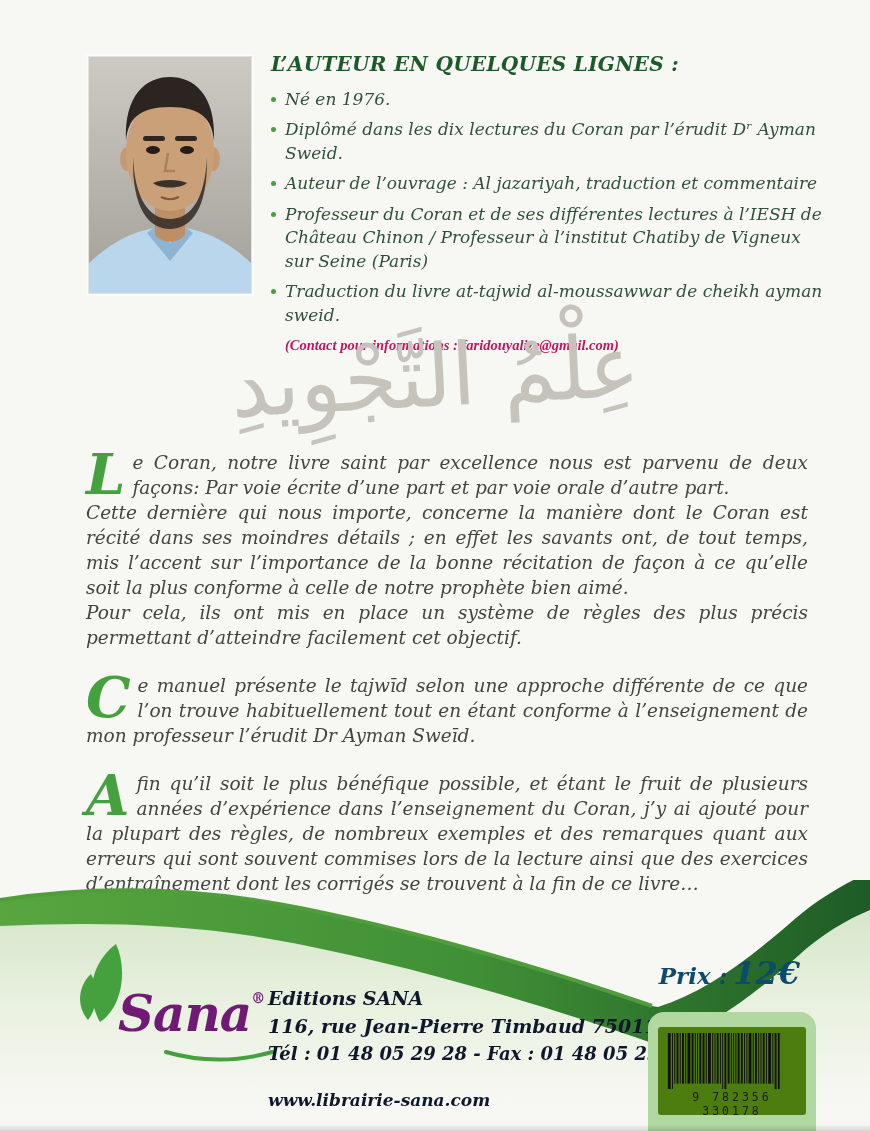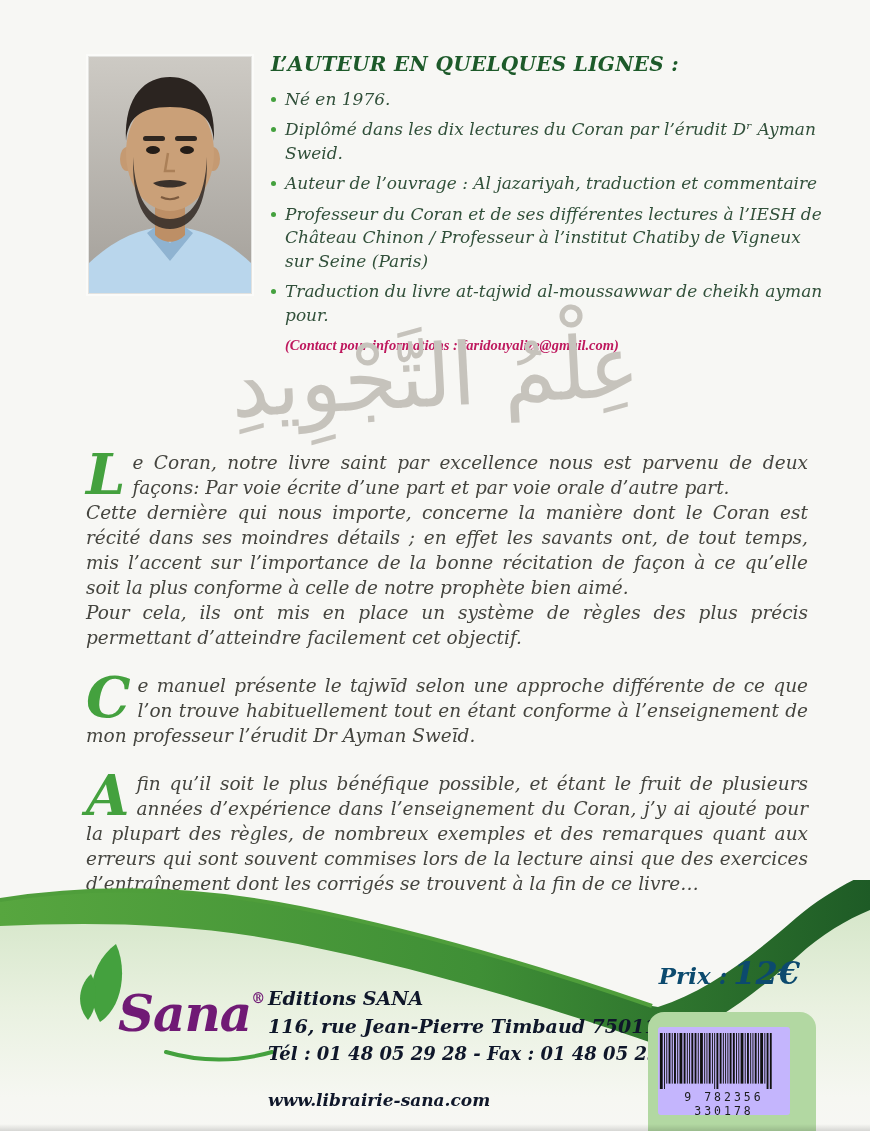--- a/index.html
+++ b/index.html
@@ -74,22 +74,22 @@
     position:absolute; right:70px; top:74px; color:#0c4a6e;
     font-style:italic; font-weight:bold; white-space:nowrap;
   }
   .price .lbl{font-size:23px;}
   .price .val{font-size:32px; margin-left:6px;}
   .barcode-panel{
     position:absolute; left:648px; top:132px; width:168px; height:119px;
     background:#b2d8a2; border-radius:16px 16px 0 0;
   }
   .barcode-inner{
-    position:absolute; left:10px; top:15px; width:132px; height:88px;
-    background:#c4b5fd; border-radius:3px; text-align:center;
+    position:absolute; left:10px; top:15px; width:148px; height:88px;
+    background:#4d7c0f; border-radius:3px; text-align:center;
   }
   .barcode-inner svg{display:block; margin:6px auto 0; width:132px; height:56px;}
   .barcode-digits{
     font-family:"DejaVu Sans Mono", monospace; font-size:11.5px;
     letter-spacing:3px; color:#1c1c1c; margin-top:1px;
   }
   .bottom-edge{
     position:absolute; left:0; bottom:0; width:100%; height:7px;
     background:linear-gradient(#00000000,#00000022);
   }
@@ -140,21 +140,21 @@
       <li>
           <span class="blt"></span>
           <span>Auteur de l’ouvrage : Al jazariyah, traduction et commentaire</span>
         </li>
       <li>
           <span class="blt"></span>
           <span>Professeur du Coran et de ses différentes lectures à l’IESH de Château Chinon / Professeur à l’institut Chatiby de Vigneux sur Seine (Paris)</span>
         </li>
       <li>
           <span class="blt"></span>
-          <span>Traduction du livre at-tajwid al-moussawwar de cheikh ayman pour.</span>
+          <span>Traduction du livre at-tajwid al-moussawwar de cheikh ayman sweid.</span>
         </li>
     </ul>
     <div class="contact">(Contact pour informations : faridouyalize@gmail.com)</div>
   </div>
 
   <div class="calligraphy">عِلْمُ التَّجْوِيدِ</div>
 
   <div class="body-text">
     <p><span class="dropcap">L</span><span>e Coran, notre livre saint par excellence nous est parvenu de deux façons: Par voie écrite d’une part et par voie orale d’autre part.</span></p>
     <p><span>Cette dernière qui nous importe, concerne la manière dont le Coran est récité dans ses moindres détails ; en effet les savants ont, de tout temps, mis l’accent sur l’importance de la bonne récitation de façon à ce qu’elle soit la plus conforme à celle de notre prophète bien aimé.</span></p>

